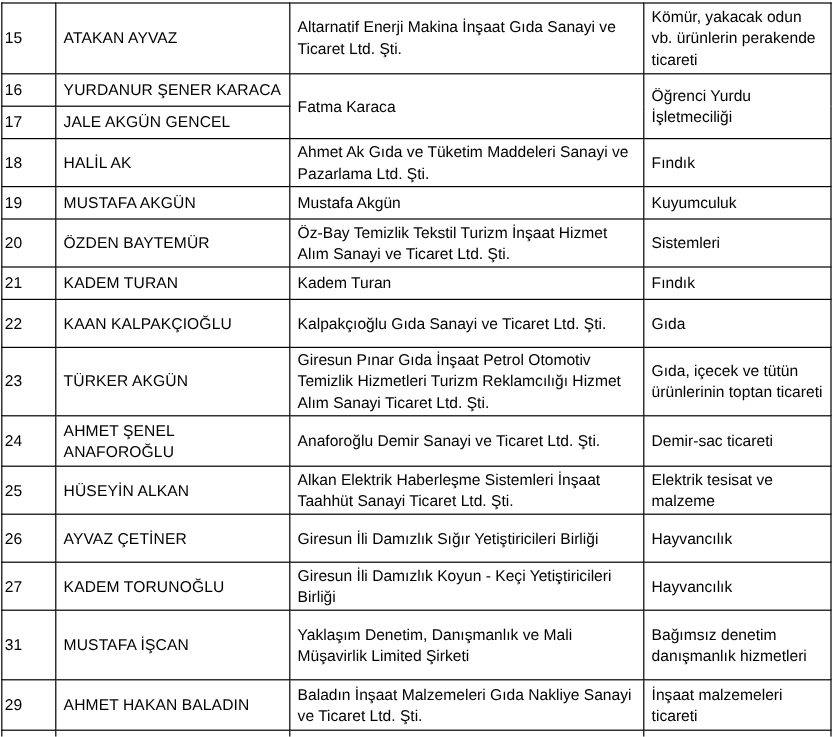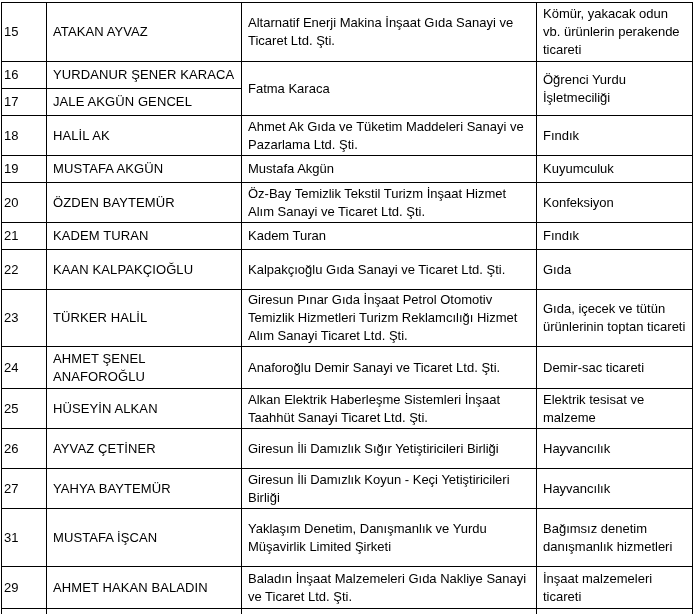--- a/index.html
+++ b/index.html
@@ -76,37 +76,37 @@
       <tr style="height:24px">
         <td class="no">19</td>
         <td class="name">MUSTAFA AKGÜN</td>
         <td class="company">Mustafa Akgün</td>
         <td class="sector">Kuyumculuk</td>
       </tr>
       <tr style="height:40px">
         <td class="no">20</td>
         <td class="name">ÖZDEN BAYTEMÜR</td>
         <td class="company">Öz-Bay Temizlik Tekstil Turizm İnşaat Hizmet Alım Sanayi ve Ticaret Ltd. Şti.</td>
-        <td class="sector">Konfeksiyon</td>
+        <td class="sector">Sistemleri</td>
       </tr>
       <tr style="height:24px">
         <td class="no">21</td>
         <td class="name">KADEM TURAN</td>
         <td class="company">Kadem Turan</td>
         <td class="sector">Fındık</td>
       </tr>
       <tr style="height:40px">
         <td class="no">22</td>
         <td class="name">KAAN KALPAKÇIOĞLU</td>
         <td class="company">Kalpakçıoğlu Gıda Sanayi ve Ticaret Ltd. Şti.</td>
         <td class="sector">Gıda</td>
       </tr>
       <tr style="height:54px">
         <td class="no">23</td>
-        <td class="name">TÜRKER HALİL</td>
+        <td class="name">TÜRKER AKGÜN</td>
         <td class="company">Giresun Pınar Gıda İnşaat Petrol Otomotiv Temizlik Hizmetleri Turizm Reklamcılığı Hizmet Alım Sanayi Ticaret Ltd. Şti.</td>
         <td class="sector">Gıda, içecek ve tütün ürünlerinin toptan ticareti</td>
       </tr>
       <tr style="height:42px">
         <td class="no">24</td>
         <td class="name">AHMET ŞENEL ANAFOROĞLU</td>
         <td class="company">Anaforoğlu Demir Sanayi ve Ticaret Ltd. Şti.</td>
         <td class="sector">Demir-sac ticareti</td>
       </tr>
       <tr style="height:40px">
@@ -116,28 +116,28 @@
         <td class="sector">Elektrik tesisat ve malzeme</td>
       </tr>
       <tr style="height:40px">
         <td class="no">26</td>
         <td class="name">AYVAZ ÇETİNER</td>
         <td class="company">Giresun İli Damızlık Sığır Yetiştiricileri Birliği</td>
         <td class="sector">Hayvancılık</td>
       </tr>
       <tr style="height:40px">
         <td class="no">27</td>
-        <td class="name">YAHYA BAYTEMÜR</td>
+        <td class="name">KADEM TORUNOĞLU</td>
         <td class="company">Giresun İli Damızlık Koyun - Keçi Yetiştiricileri Birliği</td>
         <td class="sector">Hayvancılık</td>
       </tr>
       <tr style="height:58px">
         <td class="no">31</td>
         <td class="name">MUSTAFA İŞCAN</td>
-        <td class="company">Yaklaşım Denetim, Danışmanlık ve Yurdu Müşavirlik Limited Şirketi</td>
+        <td class="company">Yaklaşım Denetim, Danışmanlık ve Mali Müşavirlik Limited Şirketi</td>
         <td class="sector">Bağımsız denetim danışmanlık hizmetleri</td>
       </tr>
       <tr style="height:42px">
         <td class="no">29</td>
         <td class="name">AHMET HAKAN BALADIN</td>
         <td class="company">Baladın İnşaat Malzemeleri Gıda Nakliye Sanayi ve Ticaret Ltd. Şti.</td>
         <td class="sector">İnşaat malzemeleri ticareti</td>
       </tr>
       <tr style="height:40px">
         <td class="no"></td>

